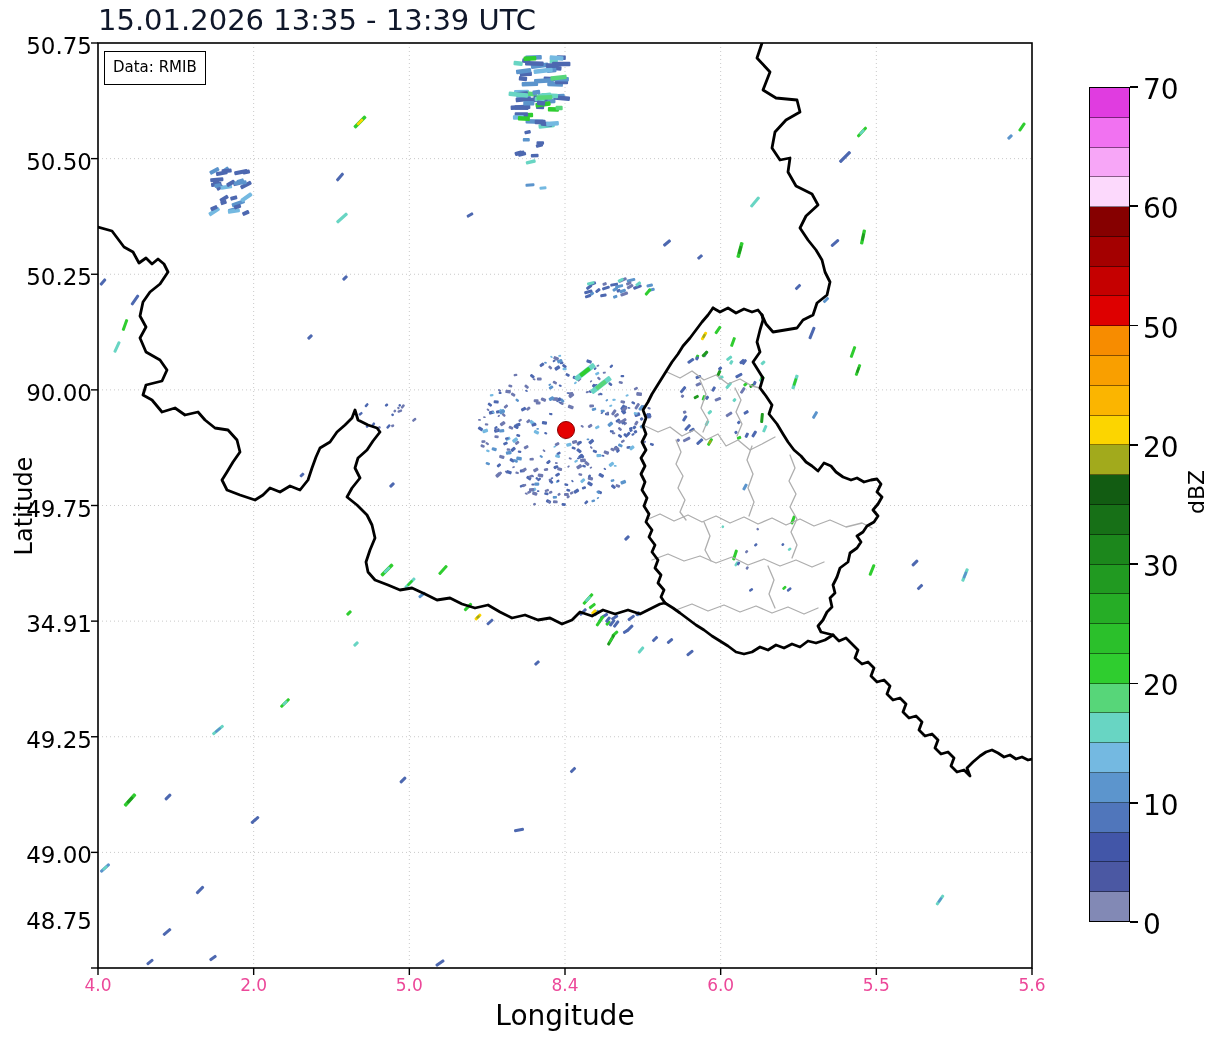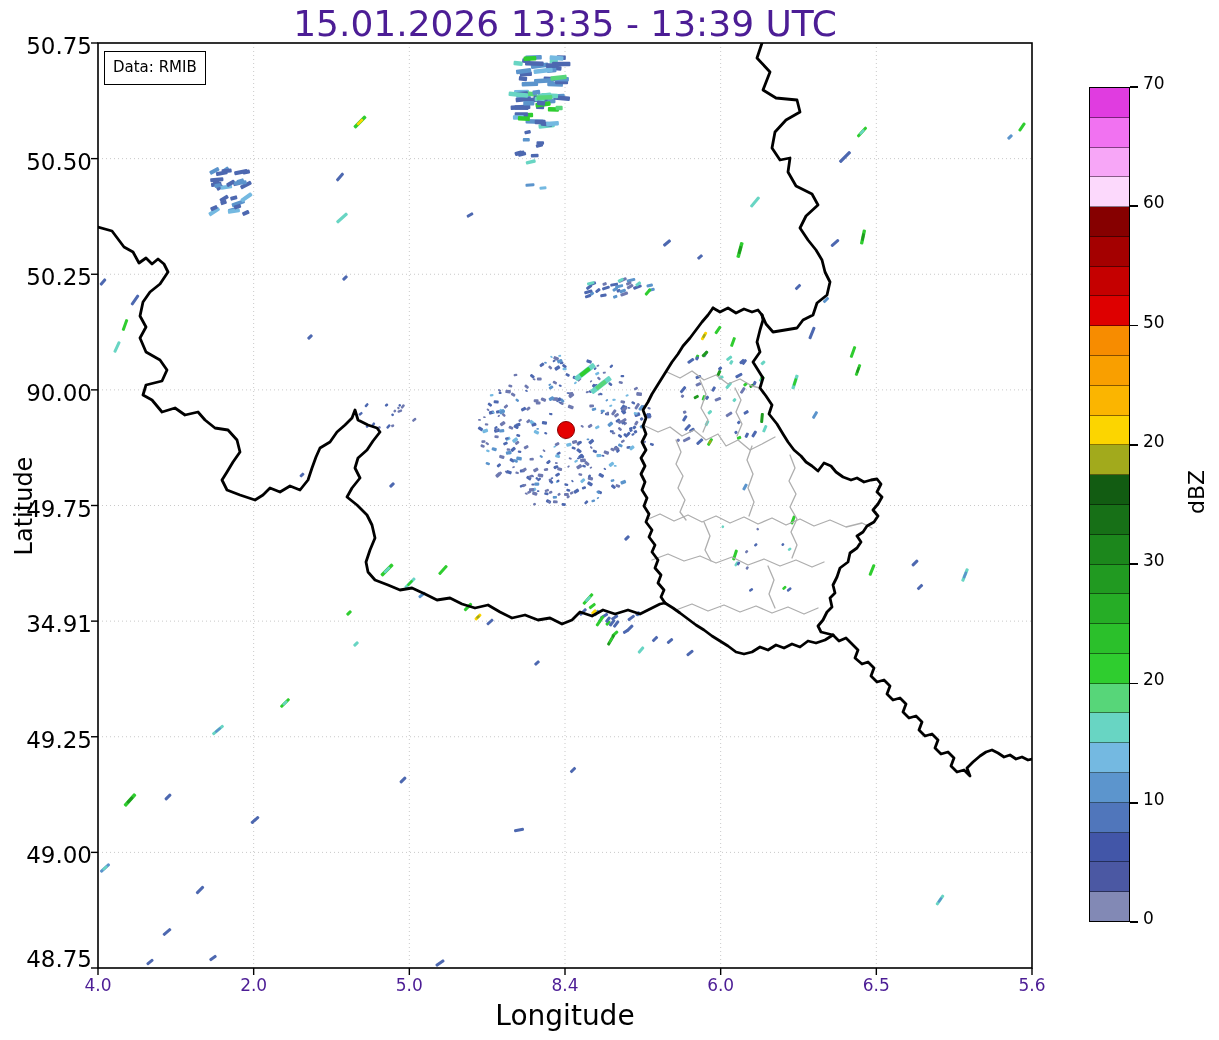--- a/index.html
+++ b/index.html
@@ -1,33 +1,33 @@
 <!DOCTYPE html>
 <html><head>
 <meta charset="utf-8">
 <style>
   html,body{margin:0;padding:0;background:#ffffff;}
   #figure{position:relative;width:1219px;height:1040px;background:#ffffff;
           font-family:"DejaVu Sans","Liberation Sans",sans-serif;overflow:hidden;}
-  #title{position:absolute;left:98px;top:3px;width:934px;text-align:center;
-         font-size:36px;color:#4c1d95;white-space:nowrap;}
+  #title{position:absolute;left:98px;top:3px;width:934px;
+         font-size:29px;color:#0f172a;white-space:nowrap;}
   #plot-svg{position:absolute;left:0;top:0;}
   .annot{position:absolute;left:104px;top:51px;background:#ffffff;border:1.2px solid #000;
          padding:4px 8px 5px 8px;font-size:15px;line-height:1.5;color:#000;z-index:5;}
   #xlabel{position:absolute;left:98px;top:999px;width:934px;text-align:center;font-size:28px;color:#000;}
   #ylabel{position:absolute;left:24px;top:506px;transform:translate(-50%,-50%) rotate(-90deg);
           white-space:nowrap;font-size:24px;color:#000;}
   .ytick{position:absolute;left:14px;width:78px;text-align:right;font-size:23px;color:#000;}
-  .xtick{position:absolute;width:70px;text-align:center;font-size:17px;color:#4c1d95;top:975px;}
+  .xtick{position:absolute;width:70px;text-align:center;font-size:17px;color:#ec4899;top:975px;}
   #colorbar{position:absolute;left:1089px;top:87px;width:41px;height:835px;
             border:1.2px solid #000;display:flex;flex-direction:column;box-sizing:border-box;}
   .cb-seg{flex:1 1 auto;border-bottom:1px solid rgba(0,0,0,0.45);}
   .cb-seg:last-child{border-bottom:none;}
   .cb-tick-mark{position:absolute;left:1130px;width:8px;height:1.6px;background:#000;}
-  .cb-tick-label{position:absolute;left:1143px;font-size:17px;color:#000;}
+  .cb-tick-label{position:absolute;left:1143px;font-size:28px;color:#000;}
   #cb-label{position:absolute;left:1196px;top:492px;transform:translate(-50%,-50%) rotate(-90deg);
             white-space:nowrap;font-size:22px;color:#000;}
 </style>
 </head>
 <body>
 
 <div id="figure">
 
   <div id="title">15.01.2026 13:35 - 13:39 UTC</div>
 
@@ -1881,37 +1881,37 @@
         <line x1="91" y1="43" x2="98" y2="43" stroke="#000" stroke-width="1.4"></line>
       </g>
     <rect id="plot-frame" x="98" y="43" width="934" height="925" fill="none" stroke="#000" stroke-width="1.6"></rect>
   </svg>
 
   <div class="annot">
     <div>Data: RMIB</div>
   </div>
 
   <div id="y-ticks">
-      <div class="ytick" style="top: 946px;">48.75</div>
+      <div class="ytick" style="top: 908px;">48.75</div>
       <div class="ytick" style="top: 842.375px;">49.00</div>
       <div class="ytick" style="top: 726.75px;">49.25</div>
       <div class="ytick" style="top: 611.125px;">34.91</div>
       <div class="ytick" style="top: 495.5px;">49.75</div>
       <div class="ytick" style="top: 379.875px;">90.00</div>
       <div class="ytick" style="top: 264.25px;">50.25</div>
       <div class="ytick" style="top: 148.625px;">50.50</div>
       <div class="ytick" style="top: 33px;">50.75</div>
     </div>
   <div id="x-ticks">
       <div class="xtick" style="left: 63px;">4.0</div>
       <div class="xtick" style="left: 218.667px;">2.0</div>
       <div class="xtick" style="left: 374.333px;">5.0</div>
       <div class="xtick" style="left: 530px;">8.4</div>
       <div class="xtick" style="left: 685.667px;">6.0</div>
-      <div class="xtick" style="left: 841.333px;">6.5</div>
+      <div class="xtick" style="left: 841.333px;">5.5</div>
       <div class="xtick" style="left: 997px;">5.6</div>
     </div>
 
   <div id="xlabel">Longitude</div>
   <div id="ylabel">Latitude</div>
 
   <div id="colorbar">
       <div class="cb-seg" style="background: rgb(224, 60, 224);"></div>
       <div class="cb-seg" style="background: rgb(241, 114, 241);"></div>
       <div class="cb-seg" style="background: rgb(247, 166, 247);"></div>

